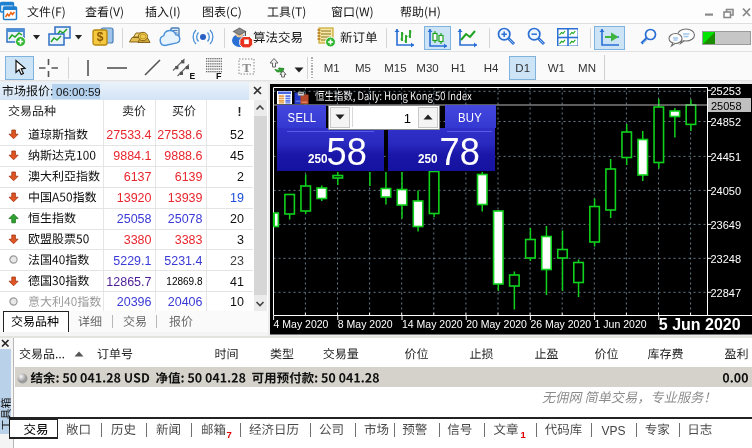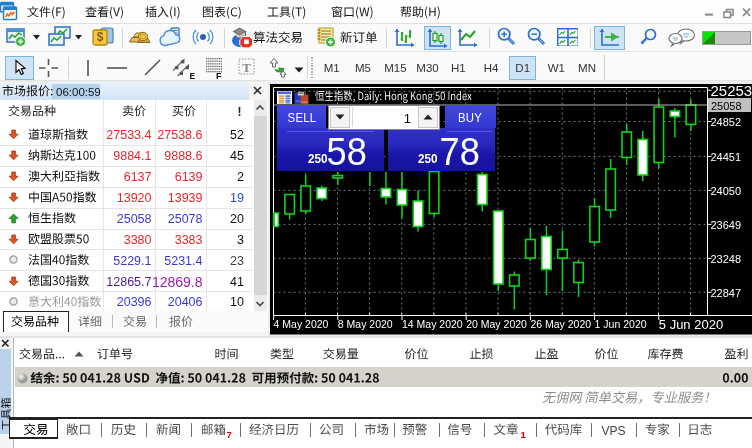--- a/index.html
+++ b/index.html
@@ -354,21 +354,21 @@
     <circle cx="5.5" cy="5.5" r="3.6" fill="#e8e8e8" stroke="#9a9a9a" stroke-width="1.2"></circle>
   </svg>
 <div style="position:absolute;right:600.5px;top:251.662px;font-size:12.5px;line-height:18.75px;color:#3a3ad6;font-weight:400;white-space:pre;">5229.1</div>
 <div style="position:absolute;right:549.5px;top:251.662px;font-size:12.5px;line-height:18.75px;color:#3a3ad6;font-weight:400;white-space:pre;">5231.4</div>
 <div style="position:absolute;right:508px;top:251.662px;font-size:12.5px;line-height:18.75px;color:#404040;font-weight:400;white-space:pre;">23</div>
 <div style="position:absolute;left:0;top:291.2px;width:253px;height:1px;background:#e4e4e4"></div>
 <svg style="position:absolute;left:8px;top:275.75px;" width="11" height="11" viewBox="0 0 11 11">
     <path d="M3.8 1 h3.6 v4.2 h2.7 L5.6 9.8 L1 5.2 H3.8 Z" fill="#e05522" stroke="#a03210" stroke-width="0.8"></path>
   </svg>
 <div style="position:absolute;right:600.5px;top:272.562px;font-size:12.5px;line-height:18.75px;color:#4c1d95;font-weight:400;white-space:pre;">12865.7</div>
-<div style="position:absolute;right:549.5px;top:272.562px;font-size:14px;line-height:18.75px;color:#a21caf;font-weight:400;white-space:pre;margin-left:33px;">12869.8</div>
+<div style="position:absolute;right:549.5px;top:272.562px;font-size:10px;line-height:18.75px;color:#000000;font-weight:400;white-space:pre;margin-left:33px;">12869.8</div>
 <div style="position:absolute;right:508px;top:272.562px;font-size:12.5px;line-height:18.75px;color:#111;font-weight:400;white-space:pre;">41</div>
 <div style="position:absolute;left:0;top:312.1px;width:253px;height:1px;background:#e4e4e4"></div>
 <svg style="position:absolute;left:8px;top:296.15px;" width="12" height="12" viewBox="0 0 12 12">
     <circle cx="5.5" cy="5.5" r="3.6" fill="#e8e8e8" stroke="#9a9a9a" stroke-width="1.2"></circle>
   </svg>
 <div style="position:absolute;right:600.5px;top:293.462px;font-size:12.5px;line-height:18.75px;color:#3a3ad6;font-weight:400;white-space:pre;">20396</div>
 <div style="position:absolute;right:549.5px;top:293.462px;font-size:12.5px;line-height:18.75px;color:#3a3ad6;font-weight:400;white-space:pre;">20406</div>
 <div style="position:absolute;right:508px;top:293.462px;font-size:12.5px;line-height:18.75px;color:#111;font-weight:400;white-space:pre;">10</div>
 <div style="position:absolute;left:0;top:311px;width:268px;height:25px;background:#fafafa"></div>
 <div style="position:absolute;left:3px;top:311px;width:66px;height:21.5px;background:#fff;border:1.6px solid #222"></div>
@@ -425,36 +425,36 @@
       <rect x="370" y="57.5" width="9.5" height="35.5" fill="#fff" stroke="#10d21c" stroke-width="1.6"></rect>
       <path d="M390.8 17 V86.5" stroke="#10d21c" stroke-width="1.5"></path>
       <rect x="386.05" y="25" width="9.5" height="55.5" fill="#000" stroke="#10d21c" stroke-width="1.6"></rect>
       <path d="M406.85 26 V55.5" stroke="#10d21c" stroke-width="1.5"></path>
       <rect x="402.1" y="29" width="9.5" height="5.5" fill="#fff" stroke="#10d21c" stroke-width="1.6"></rect>
       <path d="M422.9 17.5 V49" stroke="#10d21c" stroke-width="1.5"></path>
       <rect x="418.15" y="23" width="9.5" height="19.4" fill="#000" stroke="#10d21c" stroke-width="1.6"></rect>
     </g>
     <path d="M5.5 23 H439" stroke="#b8b8b8" stroke-width="1"></path>
   </svg>
-<div style="position:absolute;left:710.5px;top:83.095px;font-size:15px;line-height:16.5px;color:#fff;font-weight:400;white-space:pre;z-index:5">25253</div>
+<div style="position:absolute;left:710.5px;top:83.095px;font-size:11px;line-height:16.5px;color:#fff;font-weight:400;white-space:pre;z-index:5">25253</div>
 <div style="position:absolute;left:710.5px;top:114.295px;font-size:11px;line-height:16.5px;color:#fff;font-weight:400;white-space:pre;z-index:5">24852</div>
 <div style="position:absolute;left:710.5px;top:149.195px;font-size:11px;line-height:16.5px;color:#fff;font-weight:400;white-space:pre;z-index:5">24451</div>
 <div style="position:absolute;left:710.5px;top:183.195px;font-size:11px;line-height:16.5px;color:#fff;font-weight:400;white-space:pre;z-index:5">24050</div>
 <div style="position:absolute;left:710.5px;top:217.195px;font-size:11px;line-height:16.5px;color:#fff;font-weight:400;white-space:pre;z-index:5">23649</div>
 <div style="position:absolute;left:710.5px;top:251.095px;font-size:11px;line-height:16.5px;color:#fff;font-weight:400;white-space:pre;z-index:5">23248</div>
 <div style="position:absolute;left:710.5px;top:285.095px;font-size:11px;line-height:16.5px;color:#fff;font-weight:400;white-space:pre;z-index:5">22847</div>
 <div style="position:absolute;left:708px;top:98.2px;width:42.5px;height:13.6px;background:#c0c0c0;z-index:6"></div>
 <div style="position:absolute;left:711px;top:97.795px;font-size:11px;line-height:16.5px;color:#000;font-weight:400;white-space:pre;z-index:7">25058</div>
 <div style="position:absolute;left:273.6px;top:316.923px;font-size:10.5px;line-height:15.75px;color:#fff;font-weight:400;white-space:pre;">4 May 2020</div>
 <div style="position:absolute;left:337.8px;top:316.923px;font-size:10.5px;line-height:15.75px;color:#fff;font-weight:400;white-space:pre;">8 May 2020</div>
 <div style="position:absolute;left:402px;top:316.923px;font-size:10.5px;line-height:15.75px;color:#fff;font-weight:400;white-space:pre;">14 May 2020</div>
 <div style="position:absolute;left:466.2px;top:316.923px;font-size:10.5px;line-height:15.75px;color:#fff;font-weight:400;white-space:pre;">20 May 2020</div>
 <div style="position:absolute;left:530.4px;top:316.923px;font-size:10.5px;line-height:15.75px;color:#fff;font-weight:400;white-space:pre;">26 May 2020</div>
 <div style="position:absolute;left:594.6px;top:316.923px;font-size:10.5px;line-height:15.75px;color:#fff;font-weight:400;white-space:pre;">1 Jun 2020</div>
-<div style="position:absolute;left:658.8px;top:316.923px;font-size:13px;line-height:15.75px;color:#fff;font-weight:400;white-space:pre;">5 Jun 2020</div>
+<div style="position:absolute;left:658.8px;top:316.923px;font-size:16px;line-height:15.75px;color:#fff;font-weight:700;white-space:pre;">5 Jun 2020</div>
 <svg style="position:absolute;left:276.5px;top:91px;" width="33" height="13" viewBox="0 0 33 13">
 <rect x="0" y="0" width="15" height="13" fill="#fff"></rect>
 <rect x="1" y="0.5" width="13" height="2.6" fill="#4a68e0"></rect>
 <g fill="#e8a048">
       <rect x="1.8" y="4.2" width="5.4" height="1.8"></rect>
       <rect x="1.8" y="6.6" width="5.4" height="1.8"></rect>
       <rect x="1.8" y="9" width="5.4" height="1.8"></rect>
       <rect x="1.8" y="11.2" width="5.4" height="1.3"></rect>
     </g>
 <g fill="#5878e8">

